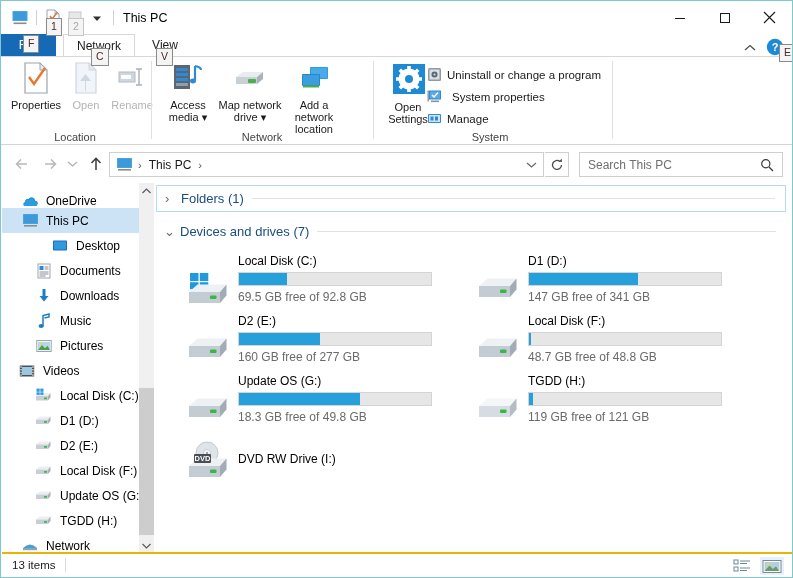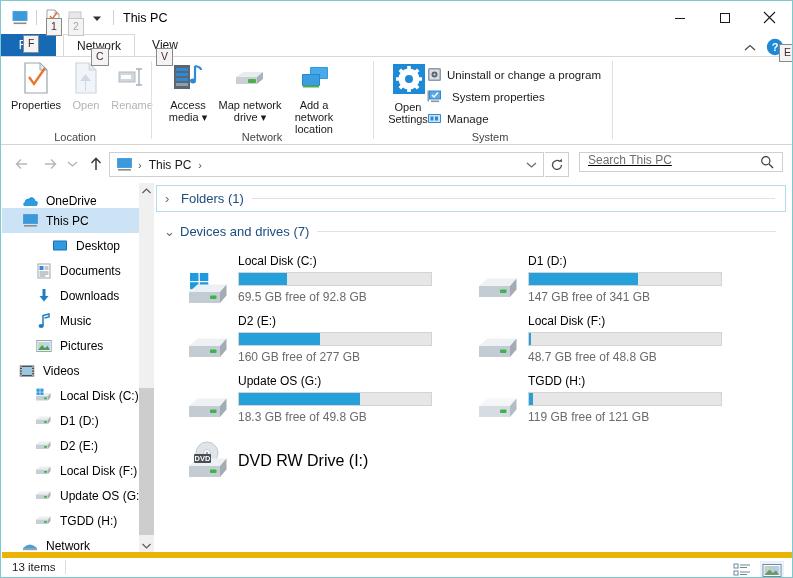--- a/index.html
+++ b/index.html
@@ -155,23 +155,23 @@
   .addr-drop {
     position: absolute; right: 0; top: 0; width: 24px; height: 23px;
     display: flex; align-items: center; justify-content: center;
   }
   .refreshbtn {
     position: absolute; left: 544px; top: 151px; width: 24px; height: 25px;
     border: 1px solid #cfcfcf; border-left: none; background: #fff;
     display: flex; align-items: center; justify-content: center;
   }
   .searchbox {
-    position: absolute; left: 578px; top: 151px; width: 204px; height: 20px;
+    position: absolute; left: 578px; top: 151px; width: 204px; height: 25px;
     border: 1px solid #cfcfcf; background: #fff;
-    display: flex;  text-decoration: underline;
+    display: flex; align-items: center;
   }
   .search-ph { font-size: 12px; color: #6f6f6f; padding-left: 8px; flex: 1; }
   .search-ico { padding-right: 8px; display:flex; align-items:center; }
 
   
   .navpane {
     position: absolute; left: 1px; top: 182px; width: 152px; height: 371px;
     background: #ffffff;
     overflow: hidden;
   }
@@ -233,28 +233,28 @@
     position: absolute; left: 74px; top: 18px; width: 194px; height: 14px;
     background: #e6e6e6; border: 1px solid #d4d4d4;
   }
   .bar-in { height: 100%; background: #26a0da; }
   .drive-free {
     position: absolute; left: 74px; top: 36px;
     font-size: 12px; color: #6a6a6a; white-space: nowrap;
   }
   .drive-simple-name {
     position: absolute; left: 74px; top: 18px;
-    font-size: 16px; color: #000; white-space: nowrap;
+    font-size: 12px; color: #000; white-space: nowrap;
   }
 
   
   .statusbar {
     position: absolute; left: 1px; bottom: 1px; width: 790px; height: 24px;
     background: #ffffff;
-    border-top: 6px solid #eab308;
+    border-top: 2px solid #eab308;
     display: flex; align-items: center;
   }
   .status-text { font-size: 11.5px; color: #1a1a1a; padding-left: 10px; }
   .status-sep { width:1px; height:14px; background:#dcdcdc; margin-left:10px; }
   .viewbtns {
     position: absolute; right: 8px; top: 3px; display: flex; gap: 6px;
   }
   .viewbtn {
     width: 24px; height: 18px; display:flex; align-items:center; justify-content:center;
   }

